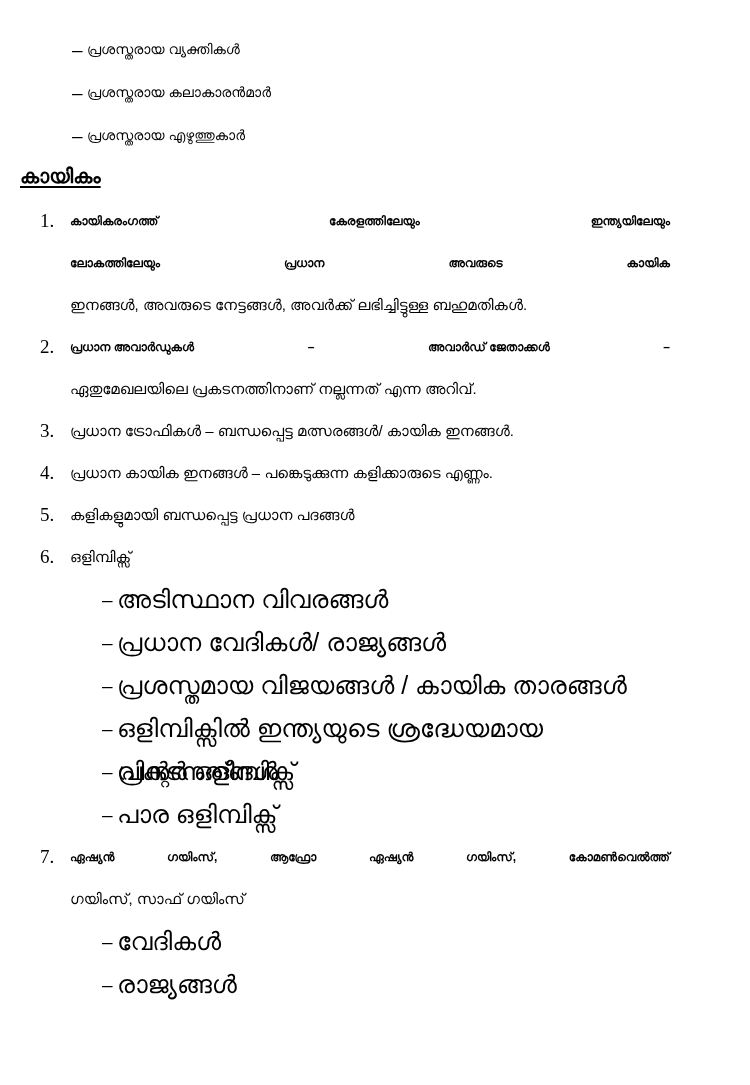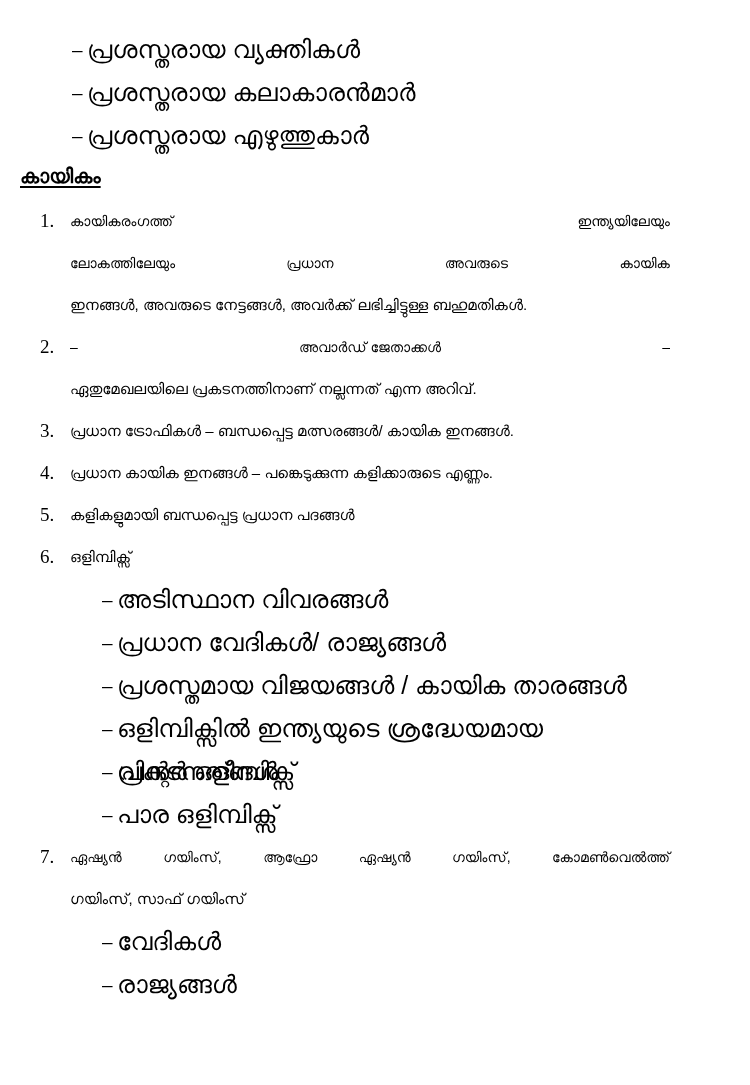--- a/index.html
+++ b/index.html
@@ -37,21 +37,21 @@
   .dash-mark {
     flex: 0 0 auto;
     width: 15px;
     font-family: "Liberation Sans", "DejaVu Sans", sans-serif;
     font-size: 19px;
     line-height: 43px;
   }
   .dash-text {
     flex: 1 1 auto;
     font-family: "Liberation Sans", "DejaVu Sans", sans-serif;
-    font-size: 25px;
+    font-size: 14px;
     line-height: 43px;
   }
 
   
   .section-heading {
     position: absolute;
     left: 20px;
     top: 163px;
     font-family: "Liberation Sans", "DejaVu Sans", sans-serif;
     font-size: 20px;
@@ -85,22 +85,23 @@
   .num-body {
     flex: 1 1 auto;
     min-width: 0;
   }
   
   .jline {
     display: flex;
     justify-content: space-between;
     width: 100%;
     font-family: "Liberation Sans", "DejaVu Sans", sans-serif;
-    font-size: 14px;
+    font-size: 12px;
     line-height: 42px;
+    font-weight: bold;
   }
   .lline {
     font-family: "Liberation Sans", "DejaVu Sans", sans-serif;
     font-size: 15px;
     line-height: 42px;
     white-space: nowrap;
   }
 
   
   .sub-bullets {
@@ -147,36 +148,38 @@
 
   <div class="section-heading">കായികം</div>
 
   <div class="num-list">
 
     <div class="num-item">
       <span class="num-mark">1.</span>
       <div class="num-body">
         <div class="jline">
           <span>കായികരംഗത്ത്</span>
+          <span>കേരളത്തിലേയും</span>
           <span>ഇന്ത്യയിലേയും</span>
         </div>
         <div class="jline">
           <span>ലോകത്തിലേയും</span>
           <span>പ്രധാന</span>
           <span>അവരുടെ</span>
           <span>കായിക</span>
         </div>
         <div class="lline">ഇനങ്ങൾ, അവരുടെ നേട്ടങ്ങൾ, അവർക്ക് ലഭിച്ചിട്ടുള്ള ബഹുമതികൾ.</div>
       </div>
     </div>
 
     <div class="num-item">
       <span class="num-mark">2.</span>
       <div class="num-body">
         <div class="jline">
+          <span>പ്രധാന അവാർഡുകൾ</span>
           <span>–</span>
           <span>അവാർഡ് ജേതാക്കൾ</span>
           <span>–</span>
         </div>
         <div class="lline">ഏതുമേഖലയിലെ പ്രകടനത്തിനാണ് നല്ലന്നത് എന്ന അറിവ്.</div>
       </div>
     </div>
 
     <div class="num-item">
       <span class="num-mark">3.</span>

